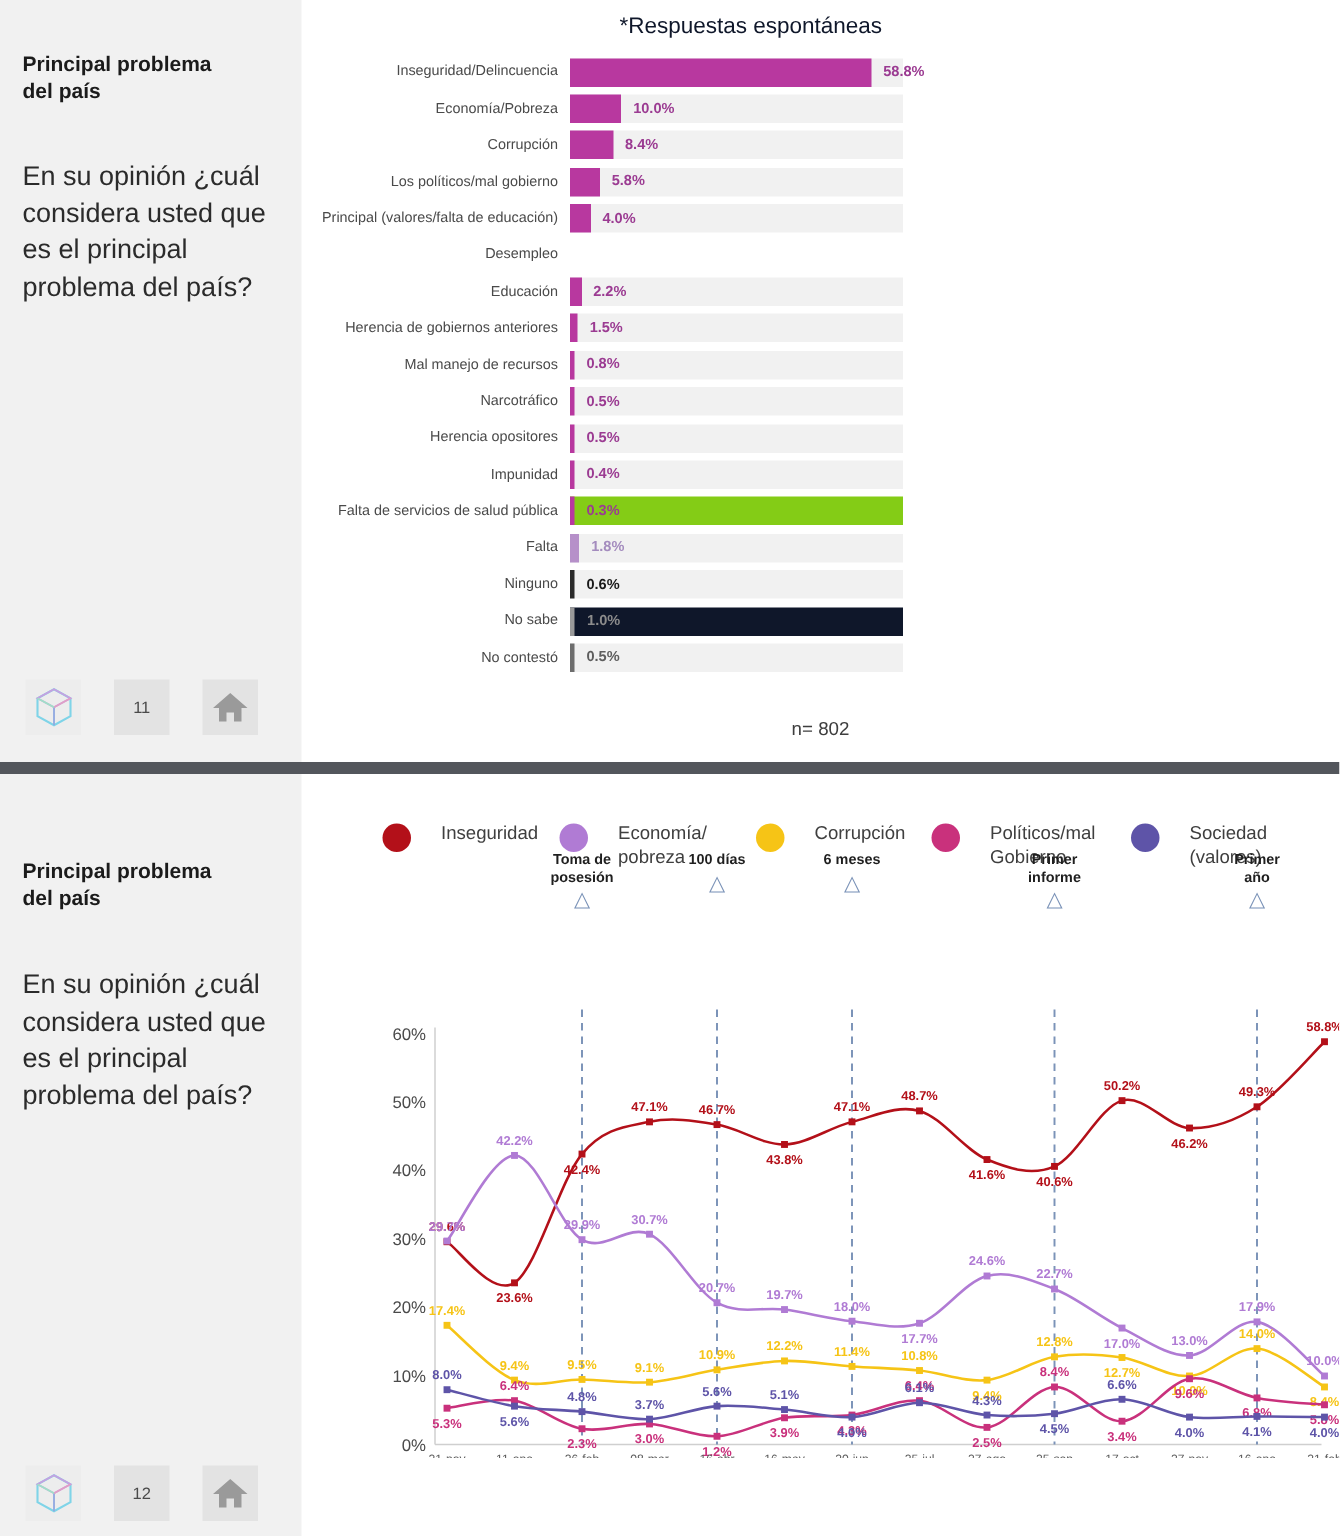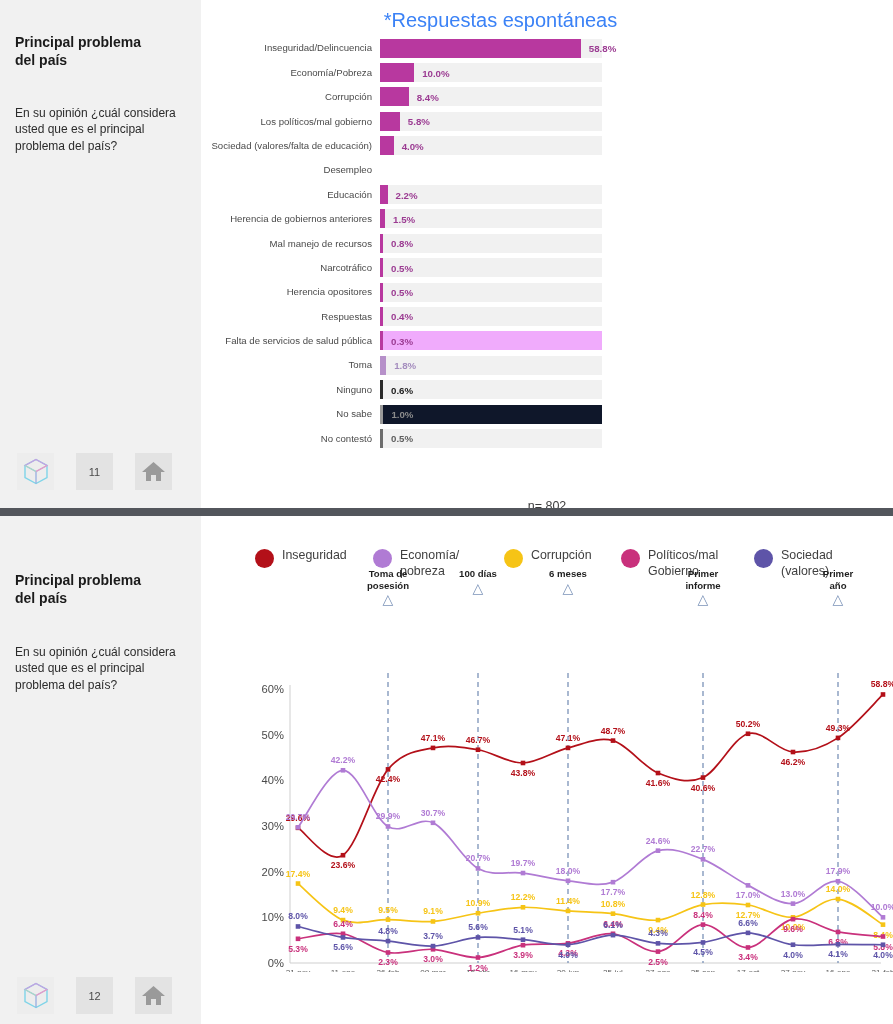--- a/index.html
+++ b/index.html
@@ -23,21 +23,21 @@
   }
   .side-title {
     position:absolute; left:15px; top:34px;
     width:175px;
     font-size:14px; font-weight:bold; color:#1b1b1b;
     line-height:1.27;
   }
   .side-q {
     position:absolute; left:15px; top:105px;
     width:175px;
-    font-size:12px; color:#2b2b2b; line-height:1.37;
+    font-size:18px; color:#2b2b2b; line-height:1.37;
   }
   #slide2 .side-title { top:562px; }
   #slide2 .side-q { top:634px; }
   .side-note {
     position:absolute; left:15px; top:896px;
     width:178px;
     font-size:10.5px; color:#2b2b2b; line-height:1.35;
   }
   .footer-icons {
     position:absolute; left:17px; bottom:18px;
@@ -49,21 +49,21 @@
     display:flex; align-items:center; justify-content:center;
     font-size:11px; color:#4a4a4a;
   }
   .ficon.logo { background:#ededed; }
   .cube { width:26px; height:27px; display:block; }
   .homeico { width:25px; height:23px; display:block; }
 
   
   .bar-title {
     position:absolute; left:0; right:0; top:9px;
-    text-align:center; font-size:20px; color:#3b82f6;
+    text-align:center; font-size:15px; color:#0f172a;
     padding-left:108px;
   }
   .bars {
     position:absolute; left:380px; top:36px;
     width:392px;
   }
   .brow {
     position:relative; height:24.4px;
     display:flex; align-items:center;
   }
@@ -75,28 +75,28 @@
   .btrack {
     position:relative; width:222px; height:19px;
     background:#f1f1f1;
   }
   .bfill { position:absolute; left:0; top:0; height:19px; background:#b8389f; }
   .bval {
     position:absolute; top:50%; transform:translateY(-50%);
     font-size:9.7px; font-weight:bold; color:#9b3b92; white-space:nowrap;
   }
   .nval { position:absolute; left:0; right:0; top:479px; text-align:center;
-          font-size:12.5px; color:#3e3e3e; padding-left:201px;margin-top:20px; }
+          font-size:12.5px; color:#3e3e3e; padding-left:201px; }
 
   
   .legend {
     position:absolute; left:255px; top:548px;
     display:flex; gap:0px; align-items:flex-start;
   }
-  .lgi { display:flex; align-items:flex-start; gap:8px; }
+  .lgi { display:flex; align-items:flex-start; gap:20px; }
   .dot { width:19px; height:19px; border-radius:50%; flex:none; margin-top:1px; }
   .lgt { font-size:12.4px; color:#3f3f3f; line-height:1.25; white-space:pre-line; }
 
   
   .mstone { position:absolute; text-align:center; width:90px; }
   .mstone .mt { font-size:9.6px; font-weight:bold; color:#1f1f1f; line-height:1.22; white-space:pre-line; }
   .mstone .ar { margin-top:3px; color:#7b93b8; font-size:14px; line-height:0.8; }
 
   
   .linewrap { position:absolute; left:248px; top:672px; width:645px; height:300px; }
@@ -158,21 +158,21 @@
         </div>
       </div>
       <div class="brow">
         <div class="blabel">Los políticos/mal gobierno</div>
         <div class="btrack" style="background: rgb(241, 241, 241);">
           <div class="bfill" style="width: 19.8092px; background: rgb(184, 56, 159);"></div>
           <div class="bval" style="color: rgb(155, 59, 146); left: 27.8092px;">5.8%</div>
         </div>
       </div>
       <div class="brow">
-        <div class="blabel">Sociedad (valores/falta de educación)</div>
+        <div class="blabel">Principal (valores/falta de educación)</div>
         <div class="btrack" style="background: rgb(241, 241, 241);">
           <div class="bfill" style="width: 13.6615px; background: rgb(184, 56, 159);"></div>
           <div class="bval" style="color: rgb(155, 59, 146); left: 21.6615px;">4.0%</div>
         </div>
       </div>
       <div class="brow">
         <div class="blabel">Desempleo</div>
       </div>
       <div class="brow">
         <div class="blabel">Educación</div>
@@ -203,35 +203,35 @@
         </div>
       </div>
       <div class="brow">
         <div class="blabel">Herencia opositores</div>
         <div class="btrack" style="background: rgb(241, 241, 241);">
           <div class="bfill" style="width: 3px; background: rgb(184, 56, 159);"></div>
           <div class="bval" style="color: rgb(155, 59, 146); left: 11px;">0.5%</div>
         </div>
       </div>
       <div class="brow">
-        <div class="blabel">Respuestas</div>
+        <div class="blabel">Impunidad</div>
         <div class="btrack" style="background: rgb(241, 241, 241); text-align: right;">
           <div class="bfill" style="width: 3px; background: rgb(184, 56, 159);"></div>
           <div class="bval" style="color: rgb(155, 59, 146); left: 11px;">0.4%</div>
         </div>
       </div>
       <div class="brow">
         <div class="blabel">Falta de servicios de salud pública</div>
-        <div class="btrack" style="background: #f0abfc; text-decoration: underline;">
+        <div class="btrack" style="background: #84cc16; text-decoration: underline;">
           <div class="bfill" style="width: 3px; background: rgb(184, 56, 159);"></div>
           <div class="bval" style="color: rgb(155, 59, 146); left: 11px;">0.3%</div>
         </div>
       </div>
       <div class="brow">
-        <div class="blabel">Toma</div>
+        <div class="blabel">Falta</div>
         <div class="btrack" style="background: rgb(241, 241, 241);">
           <div class="bfill" style="width: 6.14769px; background: rgb(182, 144, 201);"></div>
           <div class="bval" style="color: rgb(164, 140, 190); left: 14.1477px;">1.8%</div>
         </div>
       </div>
       <div class="brow">
         <div class="blabel">Ninguno</div>
         <div class="btrack" style="background: rgb(241, 241, 241);">
           <div class="bfill" style="width: 3px; background: rgb(42, 42, 42);"></div>
           <div class="bval" style="color: rgb(26, 26, 26); left: 11px;">0.6%</div>

